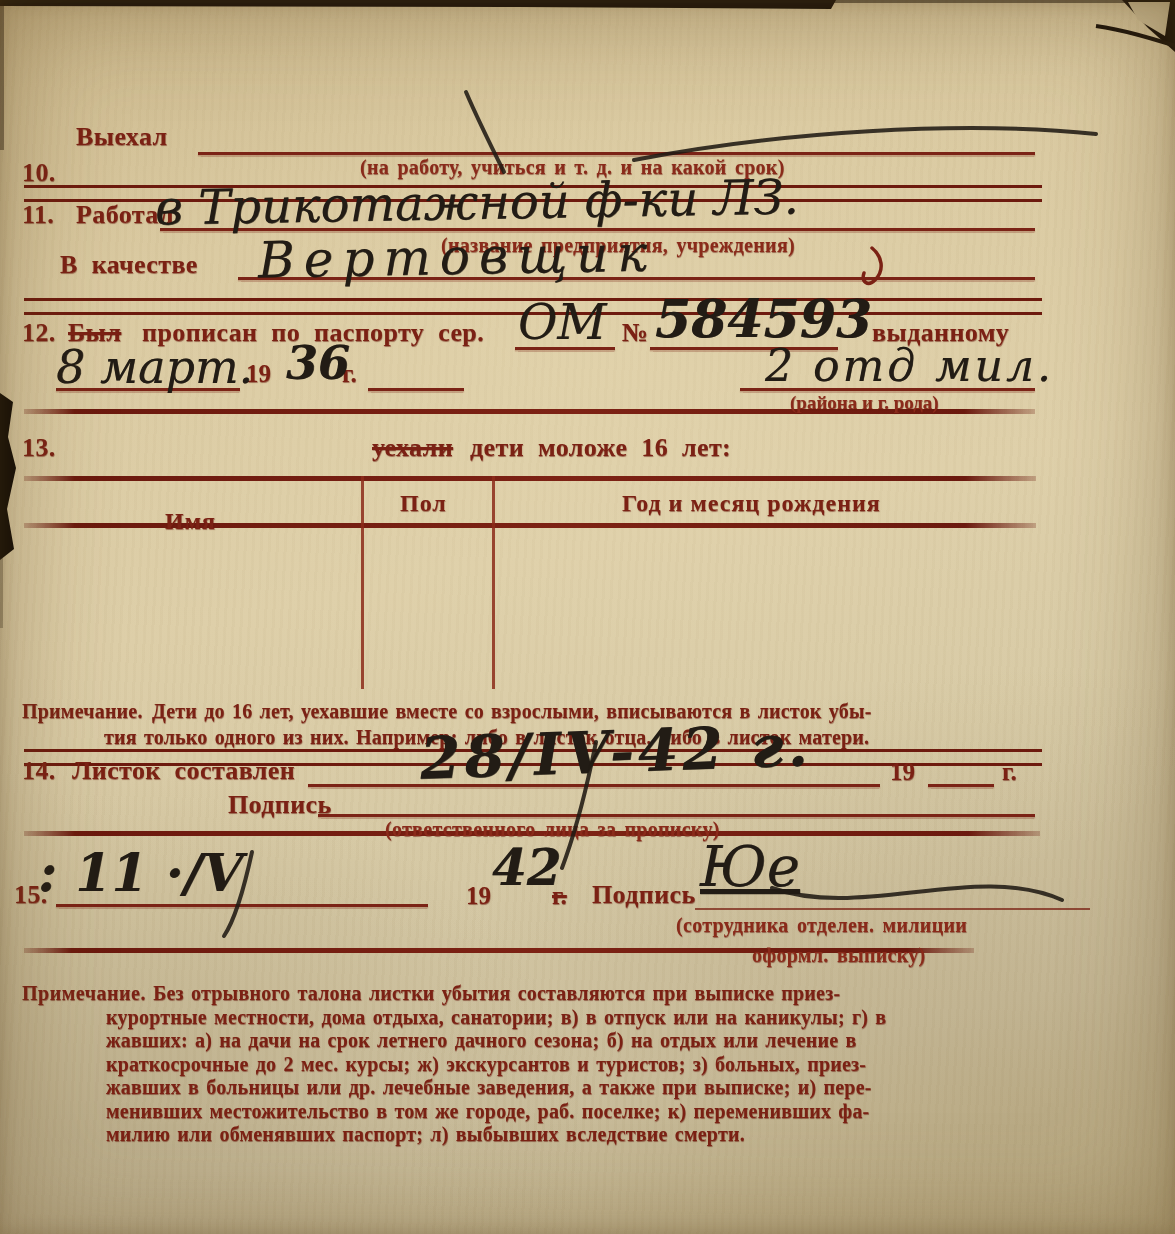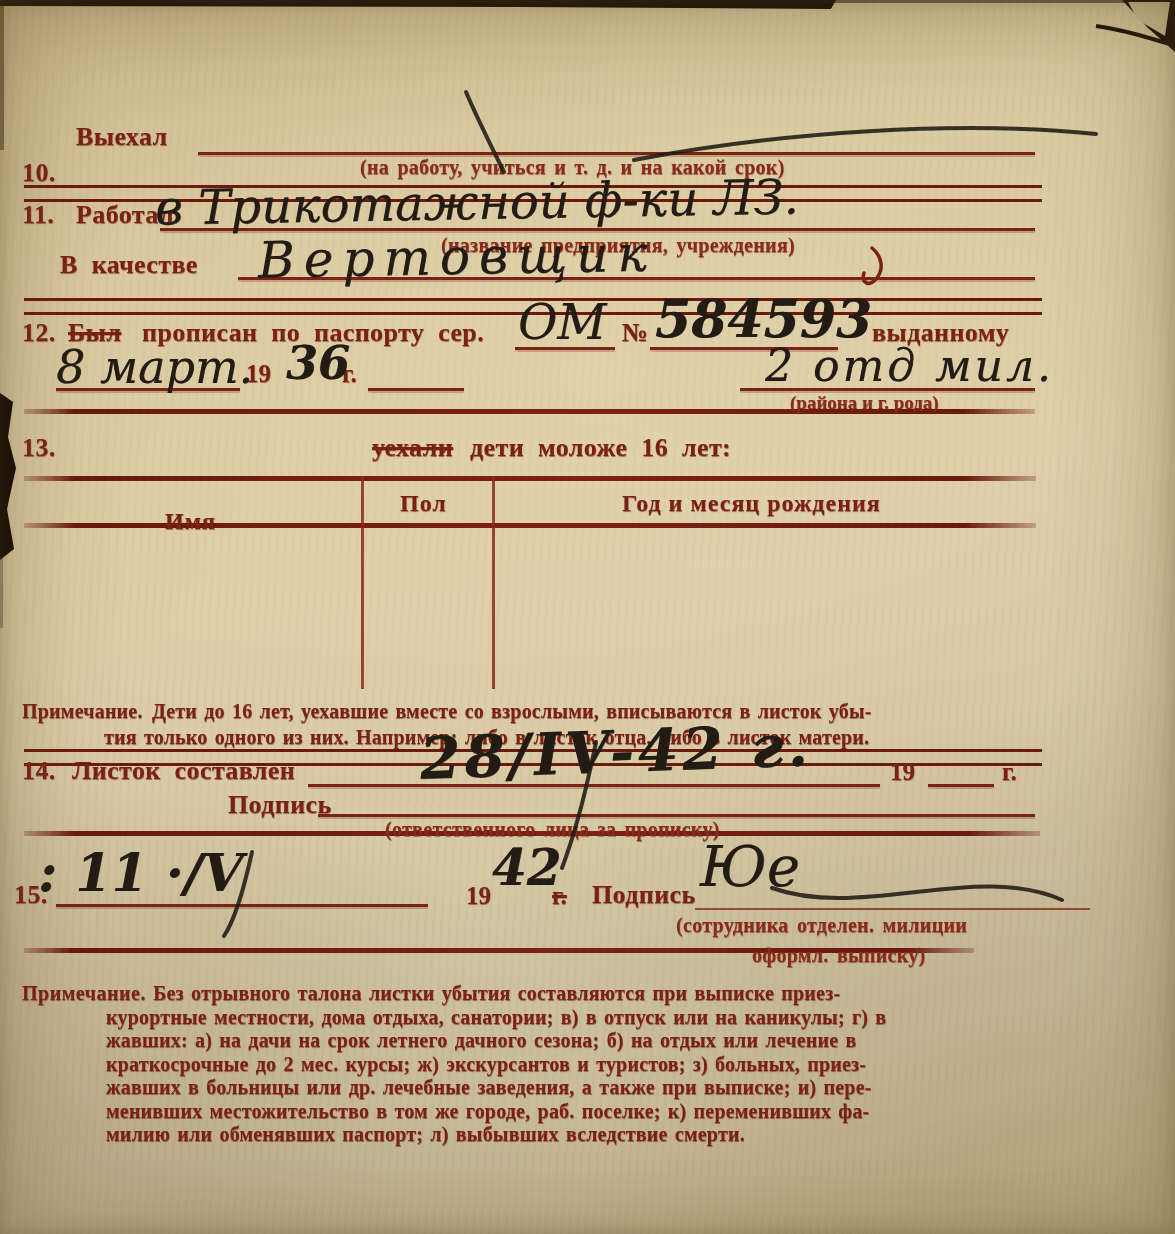--- a/index.html
+++ b/index.html
@@ -123,21 +123,21 @@
 
   <div class="hr1" style="left:24px;top:831px;width:1016px;"></div>
 
   <span class="pr m" style="left:14px;top:880px;">15.</span>
   <span class="hw" style="left:38px;top:842px;font-size:52px;font-weight:700;">: 11 ·/V</span>
   <div class="ul" style="left:56px;top:904px;width:372px;"></div>
   <span class="pr" style="left:466px;top:882px;font-size:25px;">19</span>
   <span class="hw" style="left:492px;top:838px;font-size:50px;font-weight:700;">42</span>
   <span class="pr strike" style="left:552px;top:882px;font-size:25px;">г.</span>
   <span class="pr m" style="left:592px;top:880px;">Подпись</span>
-  <span class="hw" style="left:700px;top:834px;font-size:56px;">Юе</span>
+  <span class="hw" style="left:700px;top:834px;font-size:56px;text-decoration:underline;">Юе</span>
   <div class="ulthin" style="left:695px;top:908px;width:395px;"></div>
   <span class="pr cap" style="left:676px;top:914px;">(сотрудника отделен. милиции</span>
   <span class="pr cap" style="left:752px;top:944px;">оформл. выписку)</span>
 
   <div class="hr1" style="left:24px;top:948px;width:950px;"></div>
 
   <div class="pr nt" style="left:22px;top:982px;white-space:normal;width:1048px;">
     <div class="note2line">
       <span style="letter-spacing:.5px;">Примечание.</span>
       <span>Без отрывного талона листки убытия составляются при выписке приез-</span>

